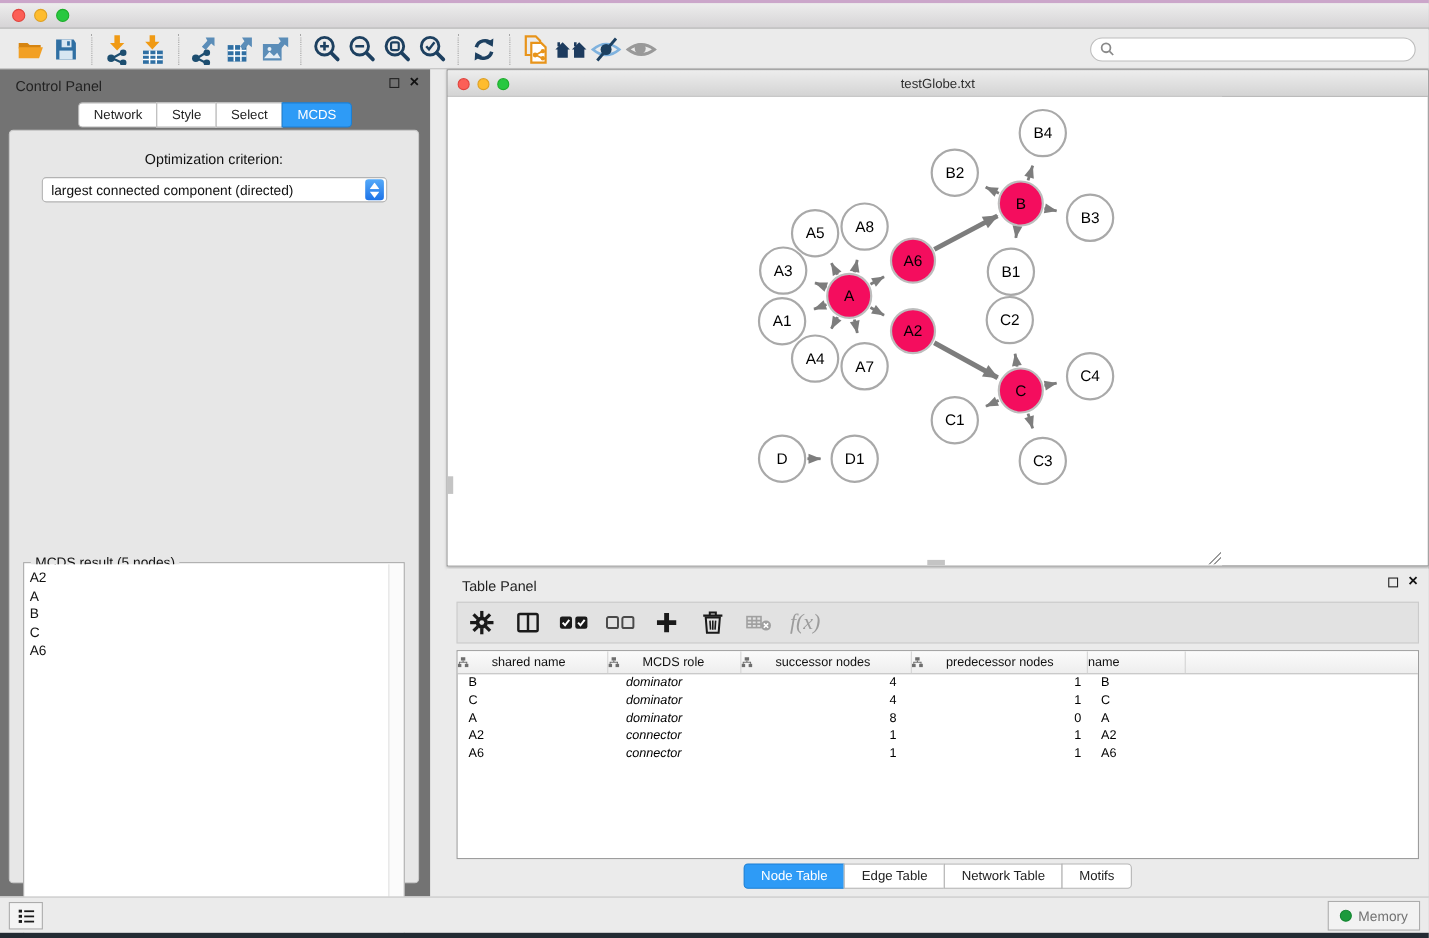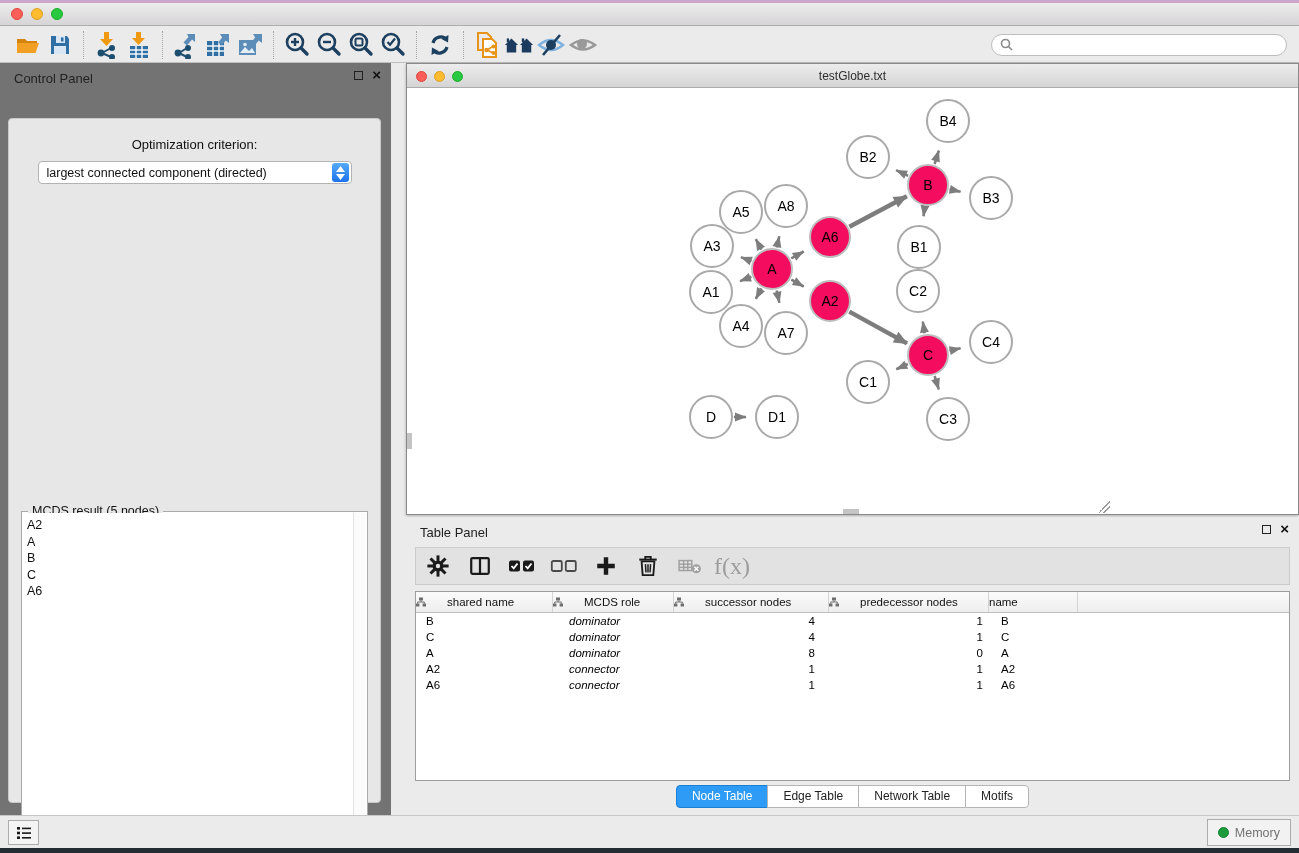--- a/index.html
+++ b/index.html
@@ -81,21 +81,21 @@
   .resize-grip { position:absolute; right:1px; bottom:1px; width:12px; height:12px;
                  background:
                    linear-gradient(135deg, transparent 50%, #9B9B9B 50%, #9B9B9B 58%, transparent 58%,
                    transparent 70%, #9B9B9B 70%, #9B9B9B 78%, transparent 78%); }
 
   
   .table-panel { position:absolute; left:406px; top:517px; width:893px; height:298px; background:#EBEBEB; }
   .tp-toolbar { position:absolute; left:9px; right:9px; top:30px; height:38px; background:#E2E2E2;
                 border:1px solid #CBCBCB; display:flex; align-items:center; padding:0 8px; gap:14px; }
   .tp-btn { width:28px; height:30px; display:flex; align-items:center; justify-content:center; }
-  .fx-label { font-family:"Liberation Serif",serif; font-size:24px; color:#9C9C9C; }
+  .fx-label { font-family:"Liberation Serif",serif; font-style:italic; font-size:20px; color:#9C9C9C; }
 
   .data-table { position:absolute; left:9px; right:9px; top:74px; bottom:34px; background:#fff;
                 border:1px solid #9D9D9D; overflow:hidden; }
   .dt-header { display:flex; height:21px; background:linear-gradient(#FBFBFB,#EEEEEE);
                border-bottom:1px solid #BDBDBD; }
   .dt-hcell { display:flex; align-items:center; justify-content:flex-start; gap:21px; font-size:11.5px;
               color:#111; border-right:1px solid #D4D4D4; overflow:hidden; }
   .dt-row { display:flex; height:16px; align-items:center; }
   .dt-cell { font-size:11.5px; color:#000; overflow:hidden; white-space:nowrap; }
   .c0 { width:137px; } .c1 { width:121px; } .c2 { width:155px; } .c3 { width:160px; } .c4 { width:89px; }
@@ -296,20 +296,26 @@
   </div>
 
   <div class="control-panel">
     <div class="panel-head">
       <span class="ph-title">Control Panel</span>
       <span class="ph-ctrls">
         <span class="float-box"></span>
         <span class="close-x">×</span>
       </span>
     </div>
+    <div class="seg-tabs" id="cp-tabs">
+        <span class="seg-tab">Network</span>
+        <span class="seg-tab">Style</span>
+        <span class="seg-tab">Select</span>
+        <span class="seg-tab active">MCDS</span>
+      </div>
     <div class="cp-body">
       <div class="opt-label">Optimization criterion:</div>
       <div class="combo">
         <span class="combo-text">largest connected component (directed)</span>
         <span class="stepper">
           <svg width="9" height="6" viewBox="0 0 9 6">
               <path d="M4.5 0 L9 6 H0 z" fill="#fff"></path>
             </svg>
           <svg width="9" height="6" viewBox="0 0 9 6">
               <path d="M4.5 6 L0 0 H9 z" fill="#fff"></path>

